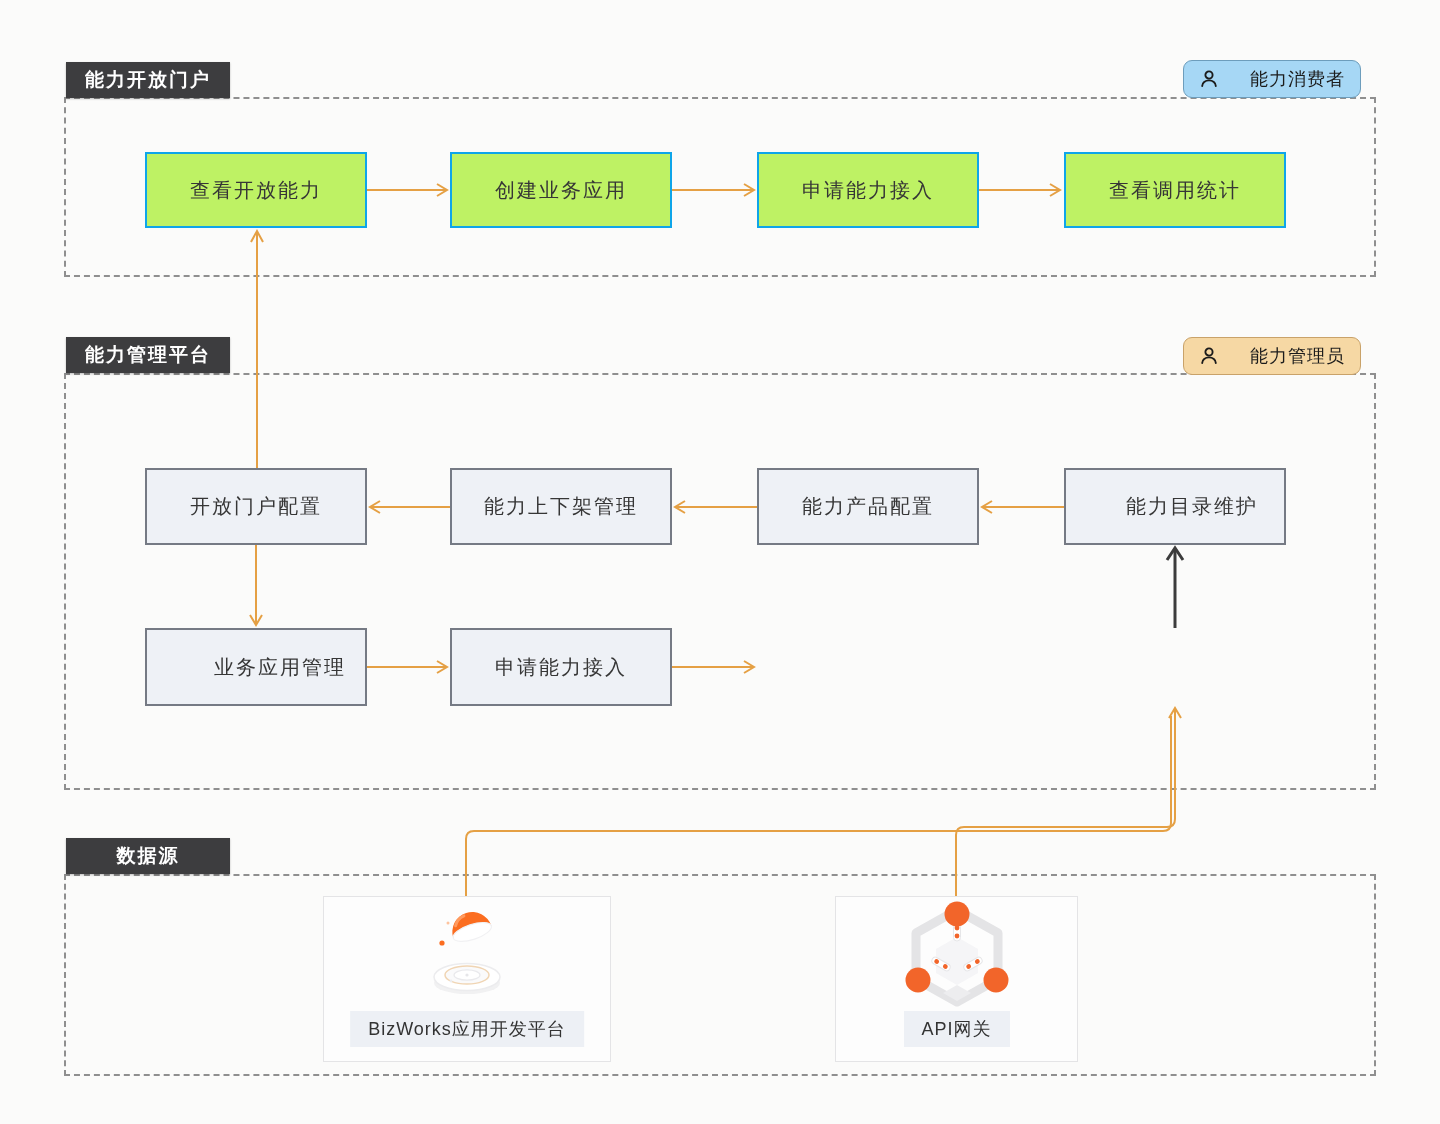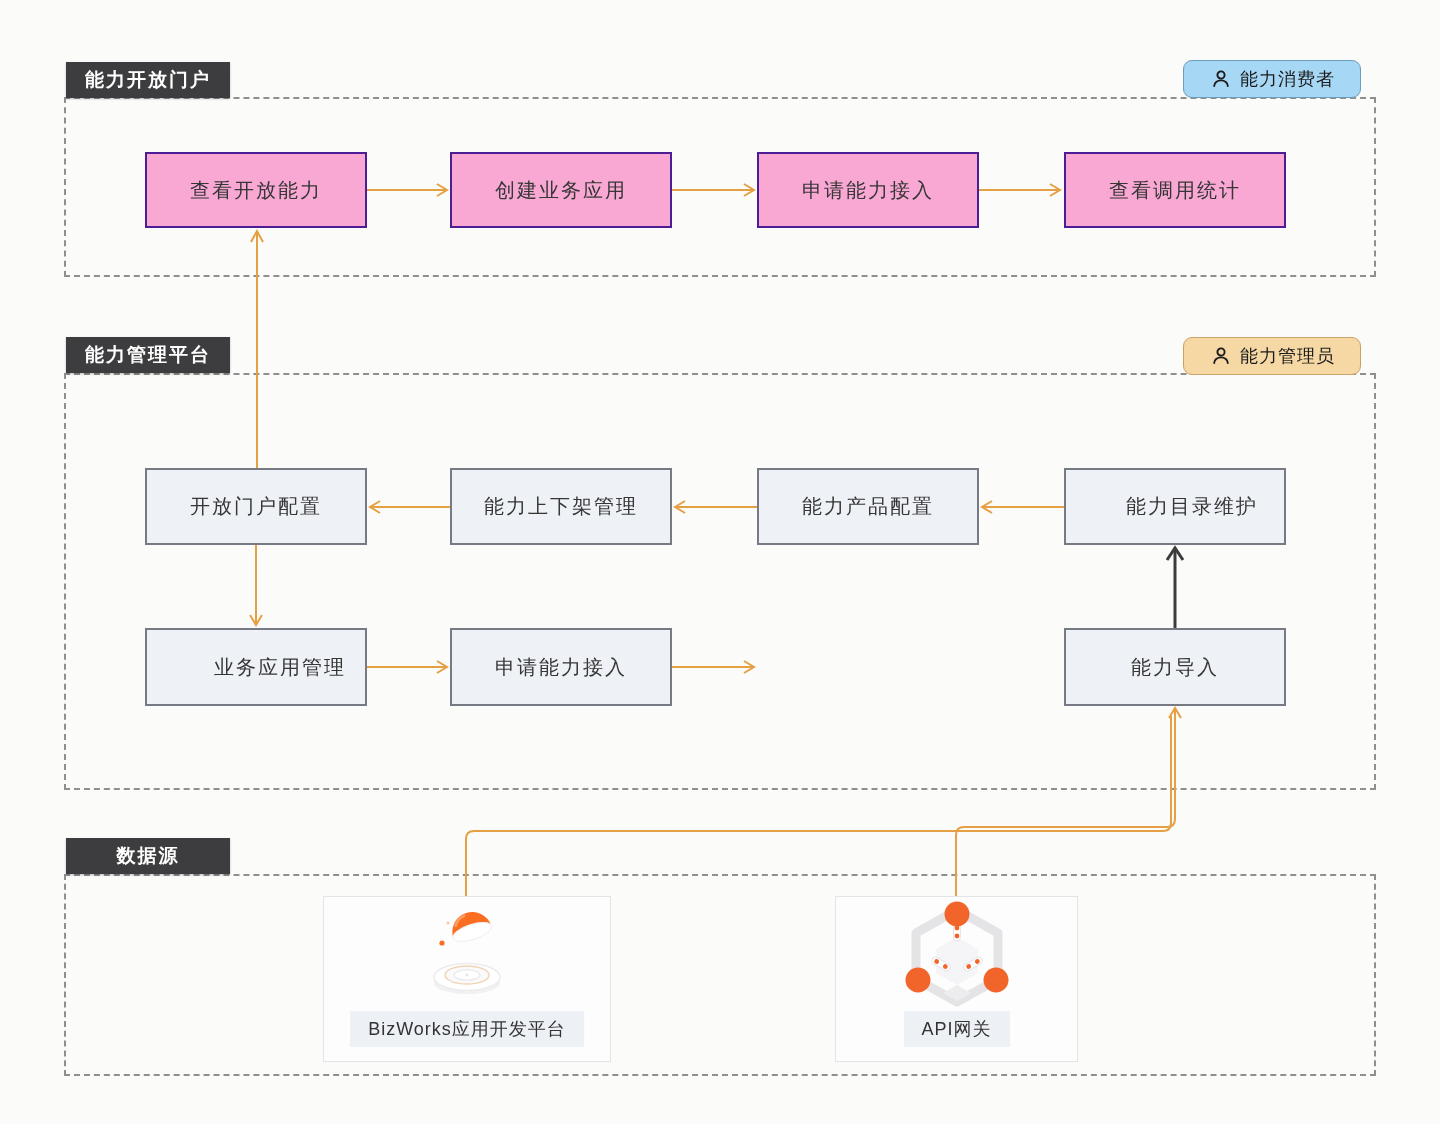--- a/index.html
+++ b/index.html
@@ -27,43 +27,43 @@
     font-size:19px;
     letter-spacing:2px;
     display:flex;align-items:center;justify-content:center;
     z-index:3;
     box-shadow:0 1px 2px rgba(0,0,0,0.25);
   }
   .badge{
     position:absolute;
     height:38px;
     border-radius:9px;
-    display:flex;align-items:center;justify-content:flex-end;gap:9px;
+    display:flex;align-items:center;justify-content:space-between;gap:9px;
     font-size:18px;
     color:#1B1B1B;
     z-index:3;
     box-sizing:border-box;
     border:1.5px solid #888;
-    padding:0 25px;
+    padding:0 15px;
     letter-spacing:1px;
   }
   .badge.blue{background:#A6D7F5;border-color:#6D9DBC;}
   .badge.tan{background:#F6D8A4;border-color:#C9A269;}
   .badge svg{flex:0 0 auto;}
 
   .box{
     position:absolute;
     box-sizing:border-box;
     display:flex;align-items:center;justify-content:center;
     font-size:20px;
     color:#363636;
     letter-spacing:2px;
     z-index:2;
   }
-  .box.portal{background:#f9a8d4;border:2px solid #4c1d95;}
+  .box.portal{background:#bef264;border:2px solid #0ea5e9;}
   .box.mgmt{background:#EEF1F6;border:2px solid #757A84;}
 
   .src-box{
     position:absolute;
     background:#FDFDFD;
     border:1px solid #E4E4E6;
     box-sizing:border-box;
     z-index:2;
   }
   .src-icon{
@@ -164,21 +164,20 @@
   <div class="box portal" style="left:757px;top:152px;width:222px;height:76px;">申请能力接入</div>
   <div class="box portal" style="left:1064px;top:152px;width:222px;height:76px;">查看调用统计</div>
 
   <div class="box mgmt" style="left:145px;top:468px;width:222px;height:77px;">开放门户配置</div>
   <div class="box mgmt" style="left:450px;top:468px;width:222px;height:77px;">能力上下架管理</div>
   <div class="box mgmt" style="left:757px;top:468px;width:222px;height:77px;">能力产品配置</div>
   <div class="box mgmt" style="left:1064px;top:468px;width:222px;height:77px;padding-left:34px;">能力目录维护</div>
 
   <div class="box mgmt" style="left:145px;top:628px;width:222px;height:78px;padding-left:48px;">业务应用管理</div>
   <div class="box mgmt" style="left:450px;top:628px;width:222px;height:78px;">申请能力接入</div>
-  <div class="box mgmt" style="left:1064px;top:628px;width:222px;height:78px;">能力导入</div>
 
   <div class="src-box" style="left:323px;top:896px;width:288px;height:166px;">
     <svg class="src-icon" width="100" height="106" viewBox="0 0 100 106">
 
       <ellipse cx="50" cy="82" rx="33" ry="11" fill="#F1F1F2"></ellipse>
       <ellipse cx="50" cy="76" rx="33" ry="13.5" fill="#FFFFFF" stroke="#ECECEE" stroke-width="1.5"></ellipse>
       <ellipse cx="50" cy="74" rx="22" ry="9" fill="#FAFAFB" stroke="#F0D5B4" stroke-width="1.5"></ellipse>
       <ellipse cx="50" cy="74" rx="13" ry="5.2" fill="#FFFFFF" stroke="#E9E9EC" stroke-width="1.2"></ellipse>
       <circle cx="50" cy="74" r="1.6" fill="#E6E6E9"></circle>
       <circle cx="34" cy="80" r="1.4" fill="#EDEDEF"></circle>

